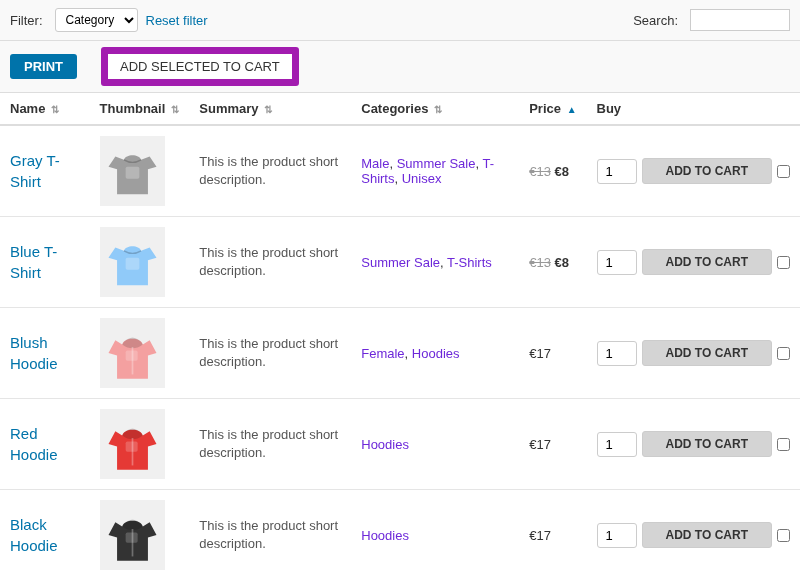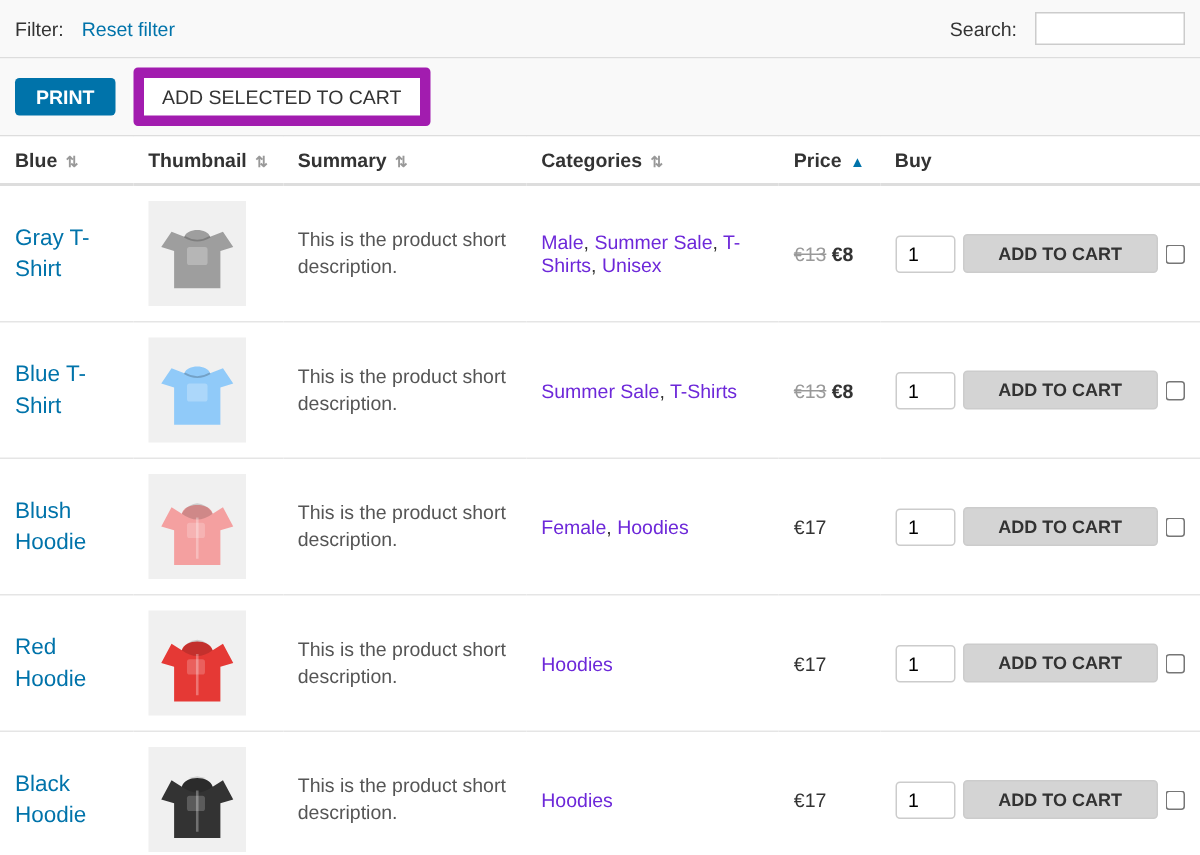--- a/index.html
+++ b/index.html
@@ -29,21 +29,21 @@
       border: 1px solid #ccc;
       padding: 3px 6px;
       font-size: 12px;
       width: 100px;
     }
 
     .action-bar {
       display: flex;
       align-items: center;
       padding: 6px 10px;
-      gap: 12px;
+      gap: 24px;
       background: #f9f9f9;
       border-bottom: 1px solid #ddd;
     }
     .btn-print {
       background: #0073aa;
       color: #fff;
       border: none;
       padding: 5px 14px;
       font-size: 13px;
       font-weight: bold;
@@ -131,36 +131,39 @@
       border-radius: 3px;
       white-space: nowrap;
     }
     input[type="checkbox"] { width: 13px; height: 13px; cursor: pointer; }
   </style>
 </head>
 <body>
 
 <div class="toolbar">
   <span class="filter-label">Filter:</span>
+  <select>
+    <option>Category</option>
+  </select>
   <a class="reset-link" href="#">Reset filter</a>
   <div class="spacer"></div>
   <span class="search-label">Search:</span>
   <input type="text" class="search-input" style="">
 </div>
 
 <div class="action-bar">
   <button class="btn-print">PRINT</button>
   <button class="btn-add-selected">ADD SELECTED TO CART</button>
 </div>
 
 <table>
   <thead>
     <tr>
       <th>
-        <span>Blue</span>
+        <span>Name</span>
         <span class="sort-icon">⇅</span>
       </th>
       <th>
         <span>Thumbnail</span>
         <span class="sort-icon">⇅</span>
       </th>
       <th>
         <span>Summary</span>
         <span class="sort-icon">⇅</span>
       </th>

